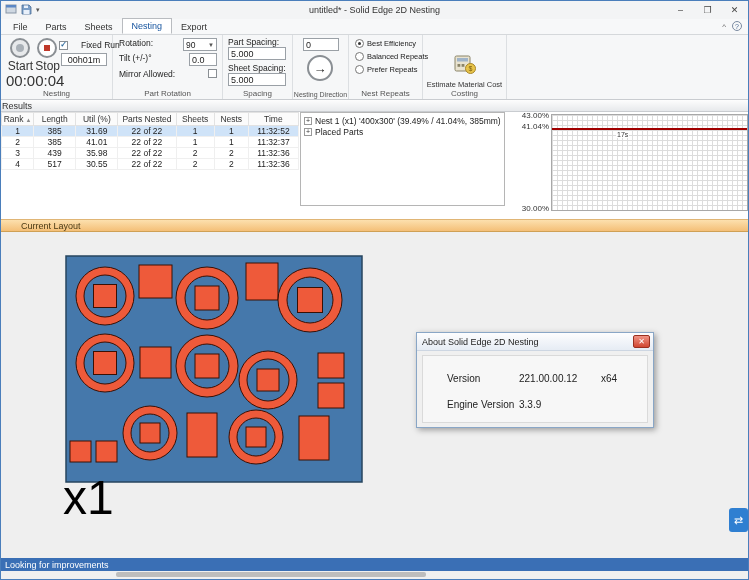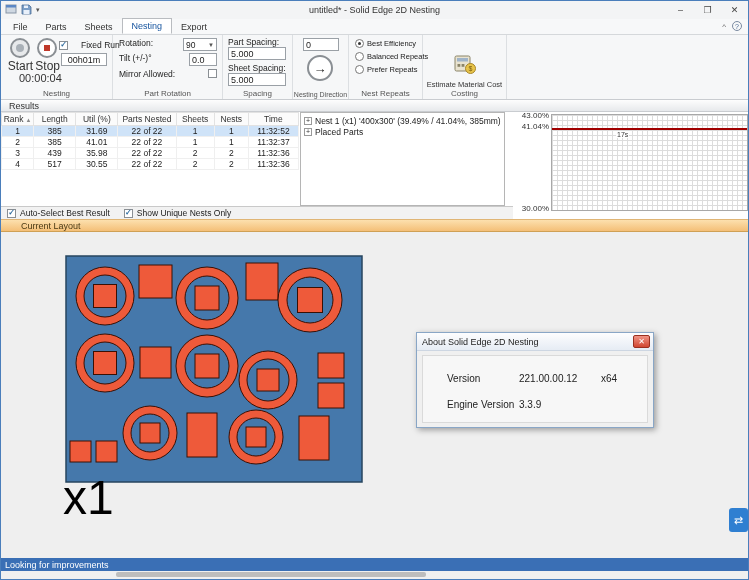--- a/index.html
+++ b/index.html
@@ -43,21 +43,21 @@
   .ic-stop { background:#fff; }
   .ic-stop::after { content:""; position:absolute; left:5px; top:5px; width:6px; height:6px;
                     background:#c0392b; }
   .cb { width:9px; height:9px; border:1px solid #8a8f94; background:#fff; display:inline-flex;
         align-items:center; justify-content:center; font-size:8px; color:#2e6b9e; flex:0 0 auto; }
   .cb.checked::after { content:"✓"; margin-top:-1px; font-weight:bold; }
   .fixedrun { position:absolute; left:58px; top:5px; display:flex; gap:13px; align-items:center;
               font-size:8.5px; white-space:nowrap; }
   .mini-input { border:1px solid #9aa0a6; background:#fff; font-size:9px; height:13px;
                 padding:0 2px; font-family:"Liberation Sans", sans-serif; color:#222; }
-  .elapsed { position:absolute; left:18px; top:37px; font-size:11px; color:#333; }
+  .elapsed { position:absolute; left:5px; top:37px; font-size:15px; color:#333; }
   .form-row { position:absolute; left:6px; right:5px; display:flex; align-items:flex-start;
               justify-content:space-between; font-size:8.5px; white-space:nowrap; }
   .combo { border:1px solid #9aa0a6; background:#fff; height:13px; min-width:34px; display:flex;
            align-items:center; justify-content:space-between; padding:0 2px; }
   .caret { font-size:6px; color:#555; margin-left:3px; }
   .slabel { position:absolute; left:5px; font-size:8.5px; white-space:nowrap; }
   .dir-btn { position:absolute; left:14px; top:20px; width:26px; height:26px; border-radius:50%;
              border:2px solid #8a8f94; background:#fff; display:flex; align-items:center;
              justify-content:center; font-size:13px; color:#222; }
   .radio-row { position:absolute; left:6px; display:flex; gap:3px; align-items:center;
@@ -65,21 +65,21 @@
   .radio { width:9px; height:9px; border:1px solid #777; border-radius:50%; background:#fff;
            position:relative; flex:0 0 auto; }
   .radio.selected::after { content:""; position:absolute; left:2px; top:2px; width:3px; height:3px;
                            border-radius:50%; background:#333; }
   .cost-btn { position:absolute; left:0; right:0; top:19px; text-align:center; }
   .cost-label { display:block; font-size:7.5px; margin-top:3px; color:#333; }
 
   
   .results-header { position:absolute; top:99px; left:0; width:100%; height:12px;
                     background:linear-gradient(#fdfdfd,#e7e9ec); border-bottom:1px solid #c9ccd0;
-                    font-size:9px; color:#333; display:flex; align-items:center; padding-left:8px; }
+                    font-size:9px; color:#333; display:flex; align-items:center; padding-left:1px; }
   .results-body { position:absolute; top:111px; left:0; width:100%; height:107px; background:#fff; }
   .rtable-wrap { position:absolute; left:0; top:0; width:299px; height:94px; overflow:hidden; }
   table.rtable { border-collapse:collapse; table-layout:fixed; width:298px; font-size:8.5px; }
   .rtable th { font-weight:normal; background:#fbfbfb; border:1px solid #e2e2e2; height:13px;
                color:#333; }
   .rtable td { border:1px solid #efefef; height:11px; text-align:center; color:#222; }
   tr.selected td { background:#cfe3f8; }
   .sort-ic { font-size:6px; color:#888; margin-left:2px; }
   .tree { position:absolute; left:299px; top:0; width:205px; height:94px; border:1px solid #b5b5b5;
           background:#fff; padding:2px 0 0 3px; font-size:8.5px; }
@@ -328,30 +328,20 @@
       <div class="tree-item">
         <span class="expander">+</span>
         <span>Nest 1 (x1) '400x300' (39.49% / 41.04%, 385mm)</span>
       </div>
       <div class="tree-item">
         <span class="expander">+</span>
         <span>Placed Parts</span>
       </div>
     </div>
 
-    <div class="results-footer">
-      <span class="cb-row">
-        <span class="cb checked"></span>
-        <span>Auto-Select Best Result</span>
-      </span>
-      <span class="cb-row">
-        <span class="cb checked"></span>
-        <span>Show Unique Nests Only</span>
-      </span>
-    </div>
 
     <div class="chart">
       <span class="ylab" style="top:-1px">43.00%</span>
       <span class="ylab" style="top:10px">41.04%</span>
       <span class="ylab" style="top:92px">30.00%</span>
       <div class="grid"></div>
       <div class="redline"></div>
       <span class="line-label">17s</span>
     </div>
   </div>

